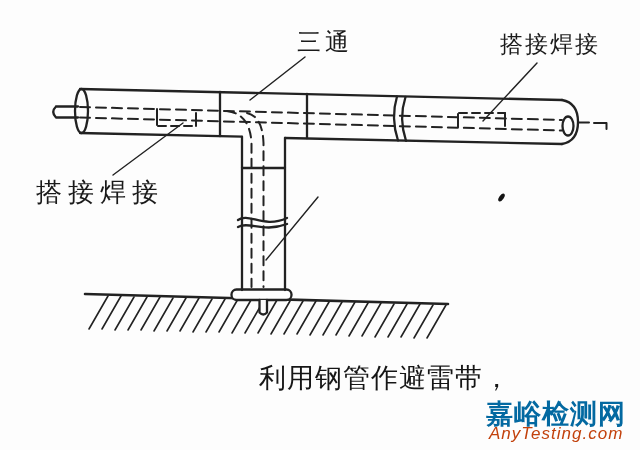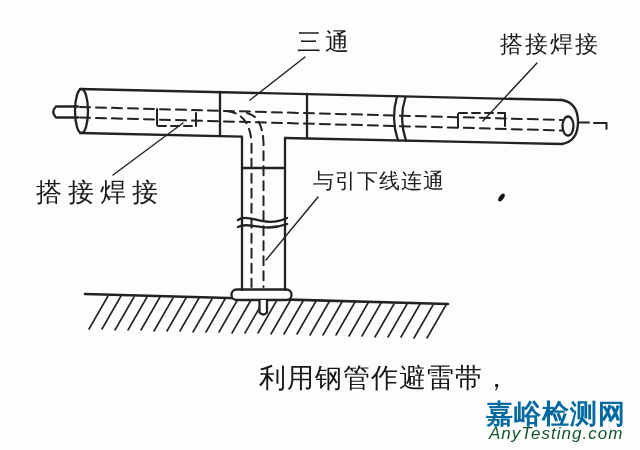--- a/index.html
+++ b/index.html
@@ -15,21 +15,21 @@
   .lbl-lap-right{left:500px;top:32px;font-size:23px;letter-spacing:2px;}
   .lbl-lap-left{left:36px;top:179px;font-size:26px;letter-spacing:6px;}
   .lbl-down{left:313px;top:170px;font-size:21px;letter-spacing:1px;}
   .caption{position:absolute;font-size:27px;letter-spacing:1px;color:#161616;}
   .caption-1{left:259px;top:360px;}
   .caption-2{left:196px;top:409px;}
   .wm-cn{position:absolute;left:486px;top:396px;font-size:27px;font-weight:bold;
          letter-spacing:1px;color:#0369a1;
          font-family:"Liberation Sans","DejaVu Sans",sans-serif;}
   .wm-en{position:absolute;left:489px;top:424px;font-size:17px;font-style:italic;
-         letter-spacing:1px;color:#14532d;
+         letter-spacing:1px;color:#c2410c;
          font-family:"Liberation Sans","DejaVu Sans",sans-serif;}
   .ink{stroke:#222;fill:none;stroke-linecap:round;stroke-linejoin:round;}
   .w23{stroke-width:2.3;}
   .w26{stroke-width:2.6;}
   .w16{stroke-width:1.6;}
   .w14{stroke-width:1.4;}
   .dash{stroke-width:2;stroke-dasharray:10 6;}
   .dashv{stroke-width:2;stroke-dasharray:9 6;}
 </style>
 </head>
@@ -102,20 +102,19 @@
     </g>
 
     <g>
       <ellipse cx="501.5" cy="197.5" rx="4.5" ry="2.3" fill="#141414" transform="rotate(-55 501.5 197.5)"></ellipse>
     </g>
   </svg>
 
   <div class="lbl lbl-tee">三通</div>
   <div class="lbl lbl-lap-right">搭接焊接</div>
   <div class="lbl lbl-lap-left">搭接焊接</div>
-  <div class="lbl lbl-down">与引下线连通</div>
 
   <div class="caption caption-1">利用钢管作避雷带，</div>
 
   <div class="wm-cn">嘉峪检测网</div>
   <div class="wm-en">AnyTesting.com</div>
 
 </div>
 
 </body></html>

